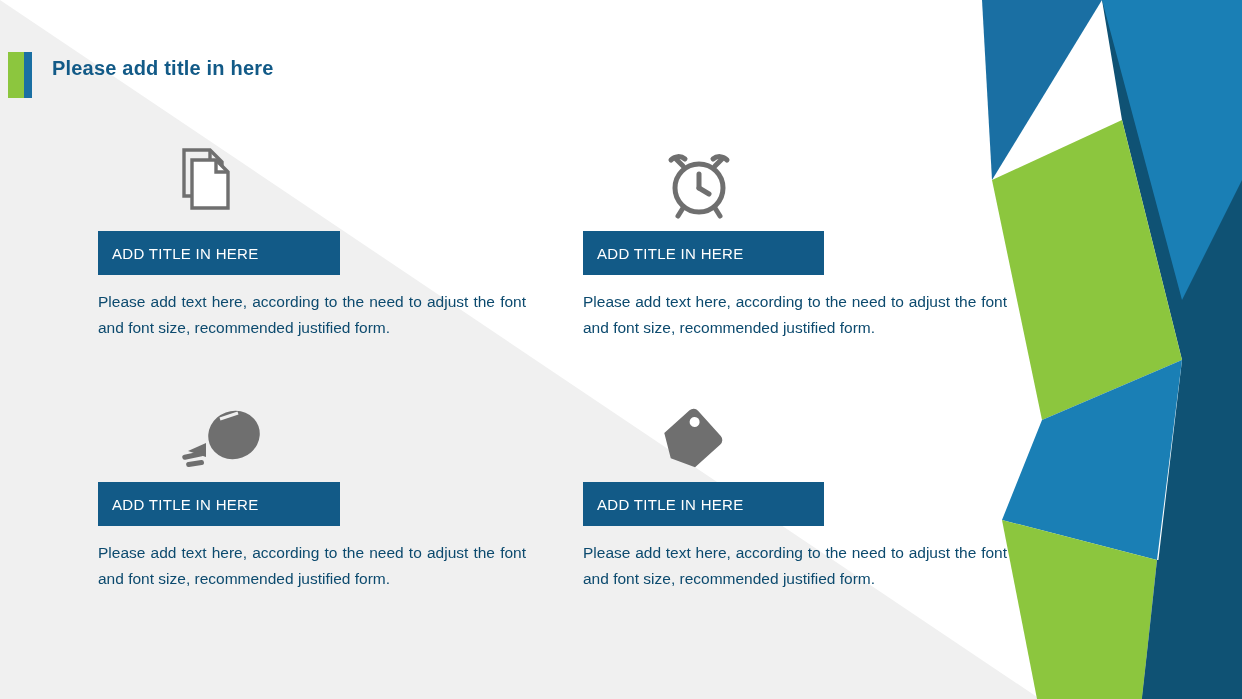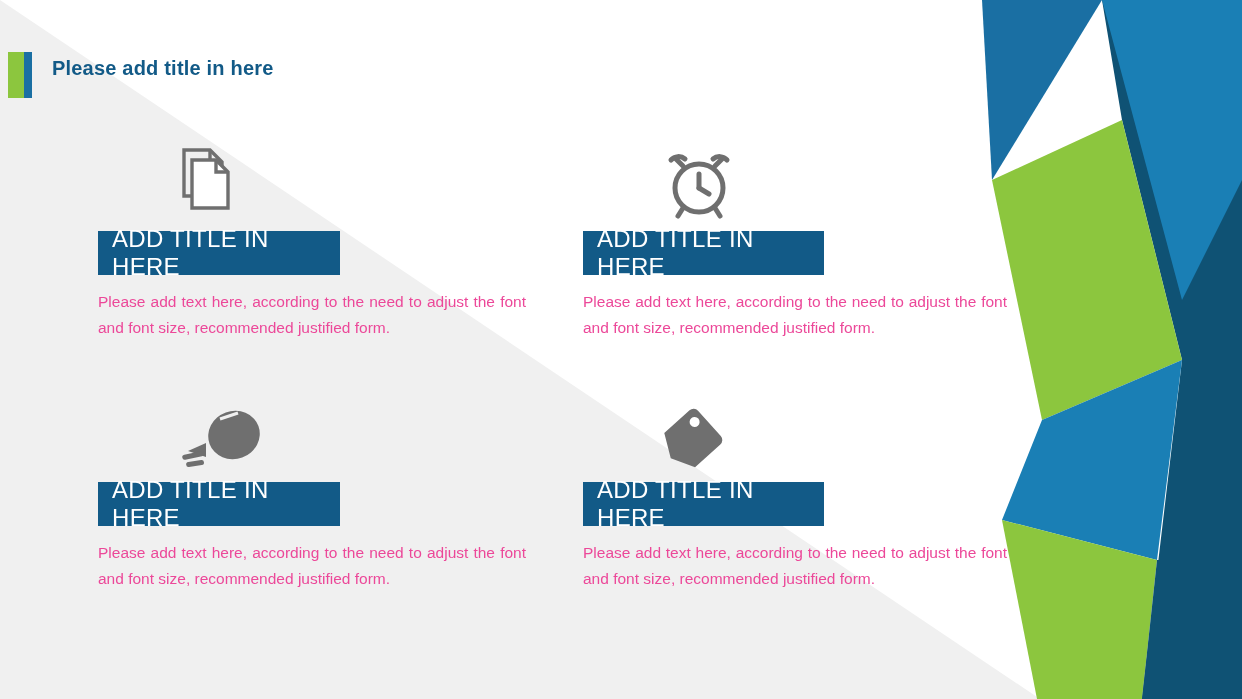--- a/index.html
+++ b/index.html
@@ -87,36 +87,36 @@
     box-sizing: border-box;
   }
   .icon-wrap svg { display: block; }
 
   .title-chip {
     margin-top: 11px;
     width: 242px;
     height: 44px;
     background: #125a87;
     color: #ffffff;
-    font-size: 24px;
+    font-size: 15px;
     display: flex;
     align-items: center;
     padding-left: 14px;
     box-sizing: border-box;
     letter-spacing: 0.3px;
   }
   .block.col1 .title-chip { width: 242px; }
   .block.col2 .title-chip { width: 241px; }
 
   .body-text {
     margin-top: 14px;
     width: 428px;
     font-size: 15.5px;
     line-height: 26px;
-    color: #ec4899;
+    color: #0c4a6e;
     text-align: justify;
     text-justify: inter-word;
   }
   .block.col2 .body-text { width: 424px; }
 </style>
 </head>
 <body>
 
 <div id="slide">
 

